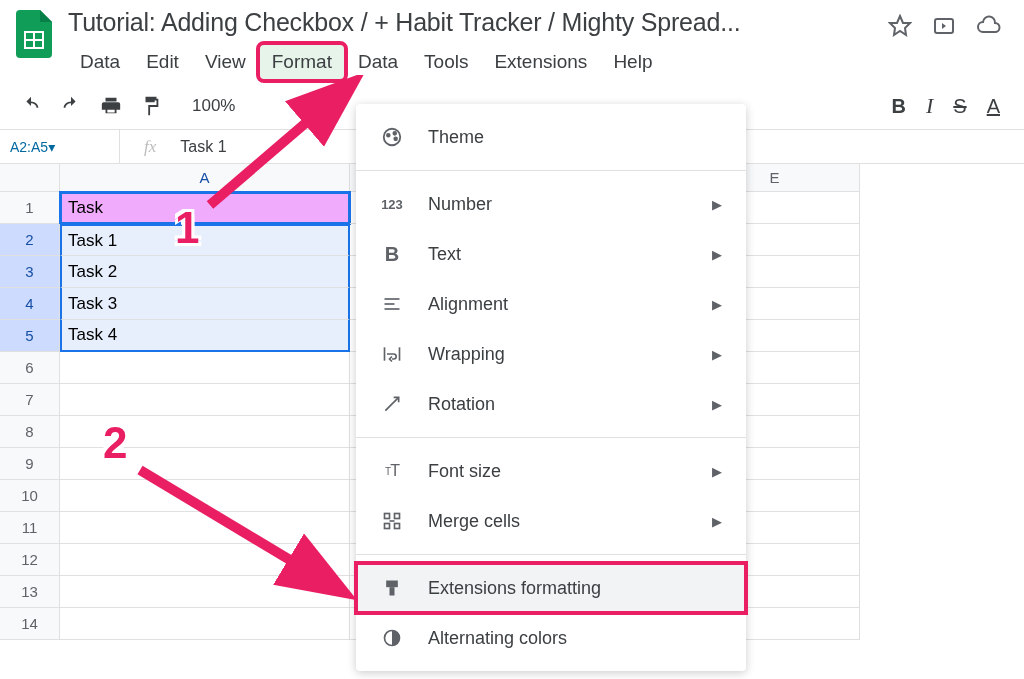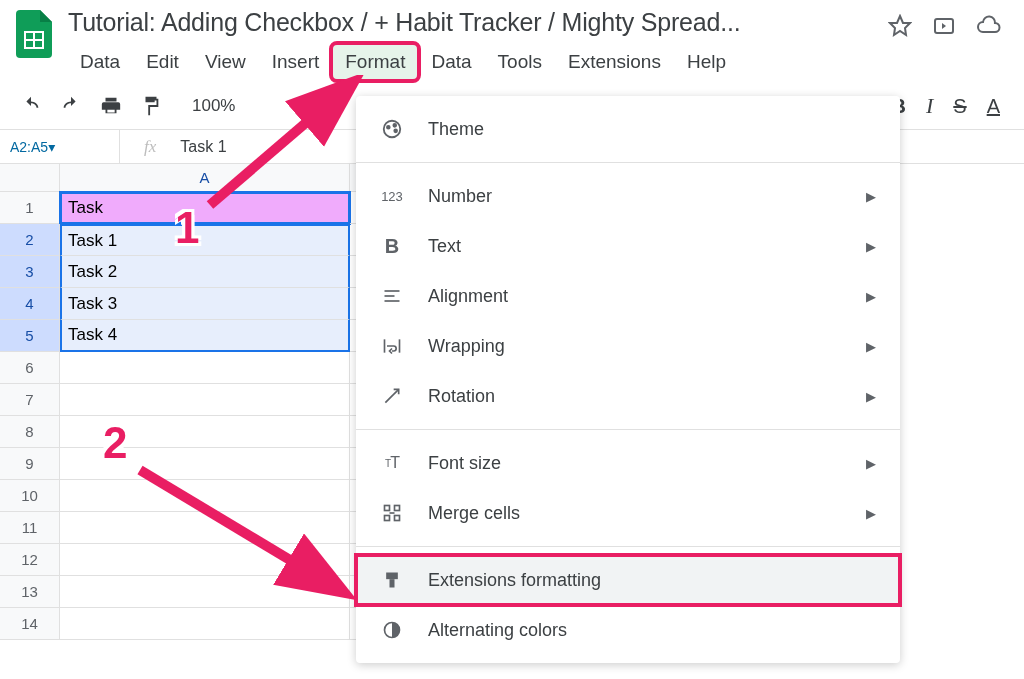--- a/index.html
+++ b/index.html
@@ -38,21 +38,21 @@
     .corner, .colh, .rowh { background: #f8f9fa; border-right: 1px solid #e0e0e0; border-bottom: 1px solid #e0e0e0; display: flex; align-items: center; justify-content: center; font-size: 15px; color: #5f6368; }
     .colh { height: 28px; }
     .rowh { width: 60px; height: 32px; }
     .cell { border-right: 1px solid #e0e0e0; border-bottom: 1px solid #e0e0e0; height: 32px; padding: 0 6px; display: flex; align-items: center; font-size: 17px; }
     .r1 { outline: 2px solid #1a73e8; outline-offset: -1px; }
     .sel-cell { background: #e7eefc; }
     .rowh.sel { background: #cddcfe; color: #174ea6; font-weight: 500; }
     .colh.sel { color: #174ea6; }
 
     
-    .dropdown { position: absolute; left: 356px; top: 96px; width: 544px; background: #fff; box-shadow: 0 2px 10px rgba(0,0,0,0.2); border-radius: 4px; padding: 8px 0; }
+    .dropdown { position: absolute; left: 356px; top: 104px; width: 390px; background: #fff; box-shadow: 0 2px 10px rgba(0,0,0,0.2); border-radius: 4px; padding: 8px 0; }
     .dd-item { display: flex; align-items: center; height: 50px; padding: 0 24px; font-size: 18px; color: #3c4043; cursor: pointer; position: relative; }
     .dd-item.highlight { background: #f1f3f4; outline: 4px solid #e91e63; outline-offset: -2px; }
     .dd-icon { width: 24px; height: 24px; margin-right: 24px; display: flex; align-items: center; justify-content: center; color: #5f6368; }
     .dd-sep { height: 1px; background: #e0e0e0; margin: 8px 0; }
     .dd-arrow { position: absolute; right: 24px; color: #5f6368; font-size: 13px; }
 
     
     .anno { position: absolute; font-size: 44px; font-weight: 900; color: #e91e63; text-shadow: -3px -3px 0 #fff, 3px -3px 0 #fff, -3px 3px 0 #fff, 3px 3px 0 #fff; font-family: Arial Black, Arial, sans-serif; z-index: 20; }
     .anno1 { left: 175px; top: 203px; }
     .anno2 { left: 103px; top: 418px; }
@@ -74,21 +74,20 @@
       <line x1="18" y1="22" x2="18" y2="38" stroke="#fff" stroke-width="2"></line>
       <line x1="9" y1="30" x2="27" y2="30" stroke="#fff" stroke-width="2"></line>
     </svg>
   </div>
   <div class="title-area">
     <div class="doc-title">Tutorial: Adding Checkbox / + Habit Tracker / Mighty Spread...</div>
     <div class="menubar">
       <div class="menu-item">Data</div>
       <div class="menu-item">Edit</div>
       <div class="menu-item">View</div>
-      <div class="menu-item">Insert</div>
       <div class="menu-item active">Format</div>
       <div class="menu-item">Data</div>
       <div class="menu-item">Tools</div>
       <div class="menu-item">Extensions</div>
       <div class="menu-item">Help</div>
     </div>
   </div>
   <div class="header-icons">
     <span>
       <svg width="24" height="24" viewBox="0 0 24 24" fill="none" stroke="#5f6368" stroke-width="2">
@@ -251,21 +250,21 @@
           <circle cx="12" cy="12" r="9"></circle>
           <circle cx="8" cy="10" r="1.5" fill="#5f6368"></circle>
           <circle cx="15" cy="8" r="1.5" fill="#5f6368"></circle>
           <circle cx="16" cy="14" r="1.5" fill="#5f6368"></circle>
         </svg>
     </span>
     <span>Theme</span>
   </div>
   <div class="dd-sep"></div>
   <div class="dd-item">
-    <span class="dd-icon" style="font-size:13px;font-weight:normal;color:#5f6368;">123</span>
+    <span class="dd-icon" style="font-size:13px;font-weight:bold;color:#5f6368;">123</span>
     <span>Number</span>
     <span class="dd-arrow">▶</span>
   </div>
   <div class="dd-item">
     <span class="dd-icon" style="font-weight:bold;font-size:20px;">B</span>
     <span>Text</span>
     <span class="dd-arrow">▶</span>
   </div>
   <div class="dd-item">
     <span class="dd-icon">

